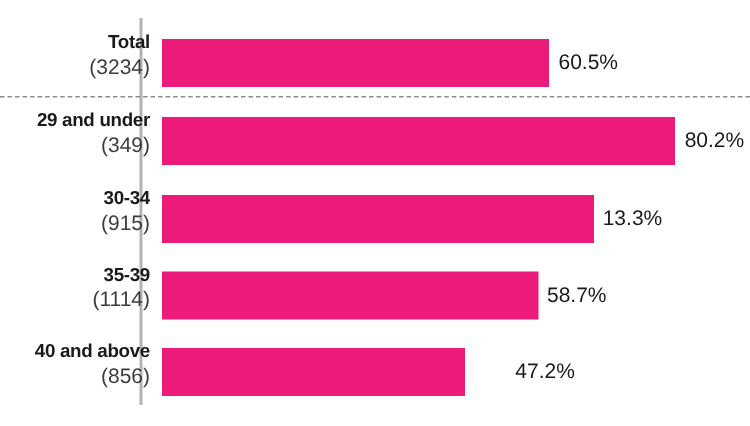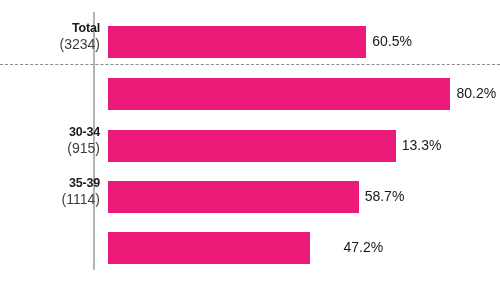--- a/index.html
+++ b/index.html
@@ -108,20 +108,24 @@
         <span class="cat-name">Total</span>
         <span class="cat-count">(3234)</span>
       </div>
       <div class="bar-wrap">
         <div class="bar" style="width: 258.335px;"></div>
       </div>
       <div class="bar-value" style="left: 360.335px;">60.5%</div>
     </div>
 
     <div class="row" style="top:78px;">
+      <div class="row-label">
+        <span class="cat-name">29 and under</span>
+        <span class="cat-count">(349)</span>
+      </div>
       <div class="bar-wrap">
         <div class="bar" style="width: 342.454px;"></div>
       </div>
       <div class="bar-value" style="left: 444.454px;">80.2%</div>
     </div>
 
     <div class="row" style="top:130px;padding-left:43px;">
       <div class="row-label">
         <span class="cat-name">30-34</span>
         <span class="cat-count">(915)</span>
@@ -137,20 +141,24 @@
         <span class="cat-name">35-39</span>
         <span class="cat-count">(1114)</span>
       </div>
       <div class="bar-wrap">
         <div class="bar" style="width: 250.649px;"></div>
       </div>
       <div class="bar-value" style="left: 352.649px;">58.7%</div>
     </div>
 
     <div class="row" style="top:232px;">
+      <div class="row-label">
+        <span class="cat-name">40 and above</span>
+        <span class="cat-count">(856)</span>
+      </div>
       <div class="bar-wrap">
         <div class="bar" style="width: 201.544px;"></div>
       </div>
       <div class="bar-value" style="left: 303.544px; margin-left: 28px;">47.2%</div>
     </div>
 
   </div>
 </div>
 
 </body></html>

